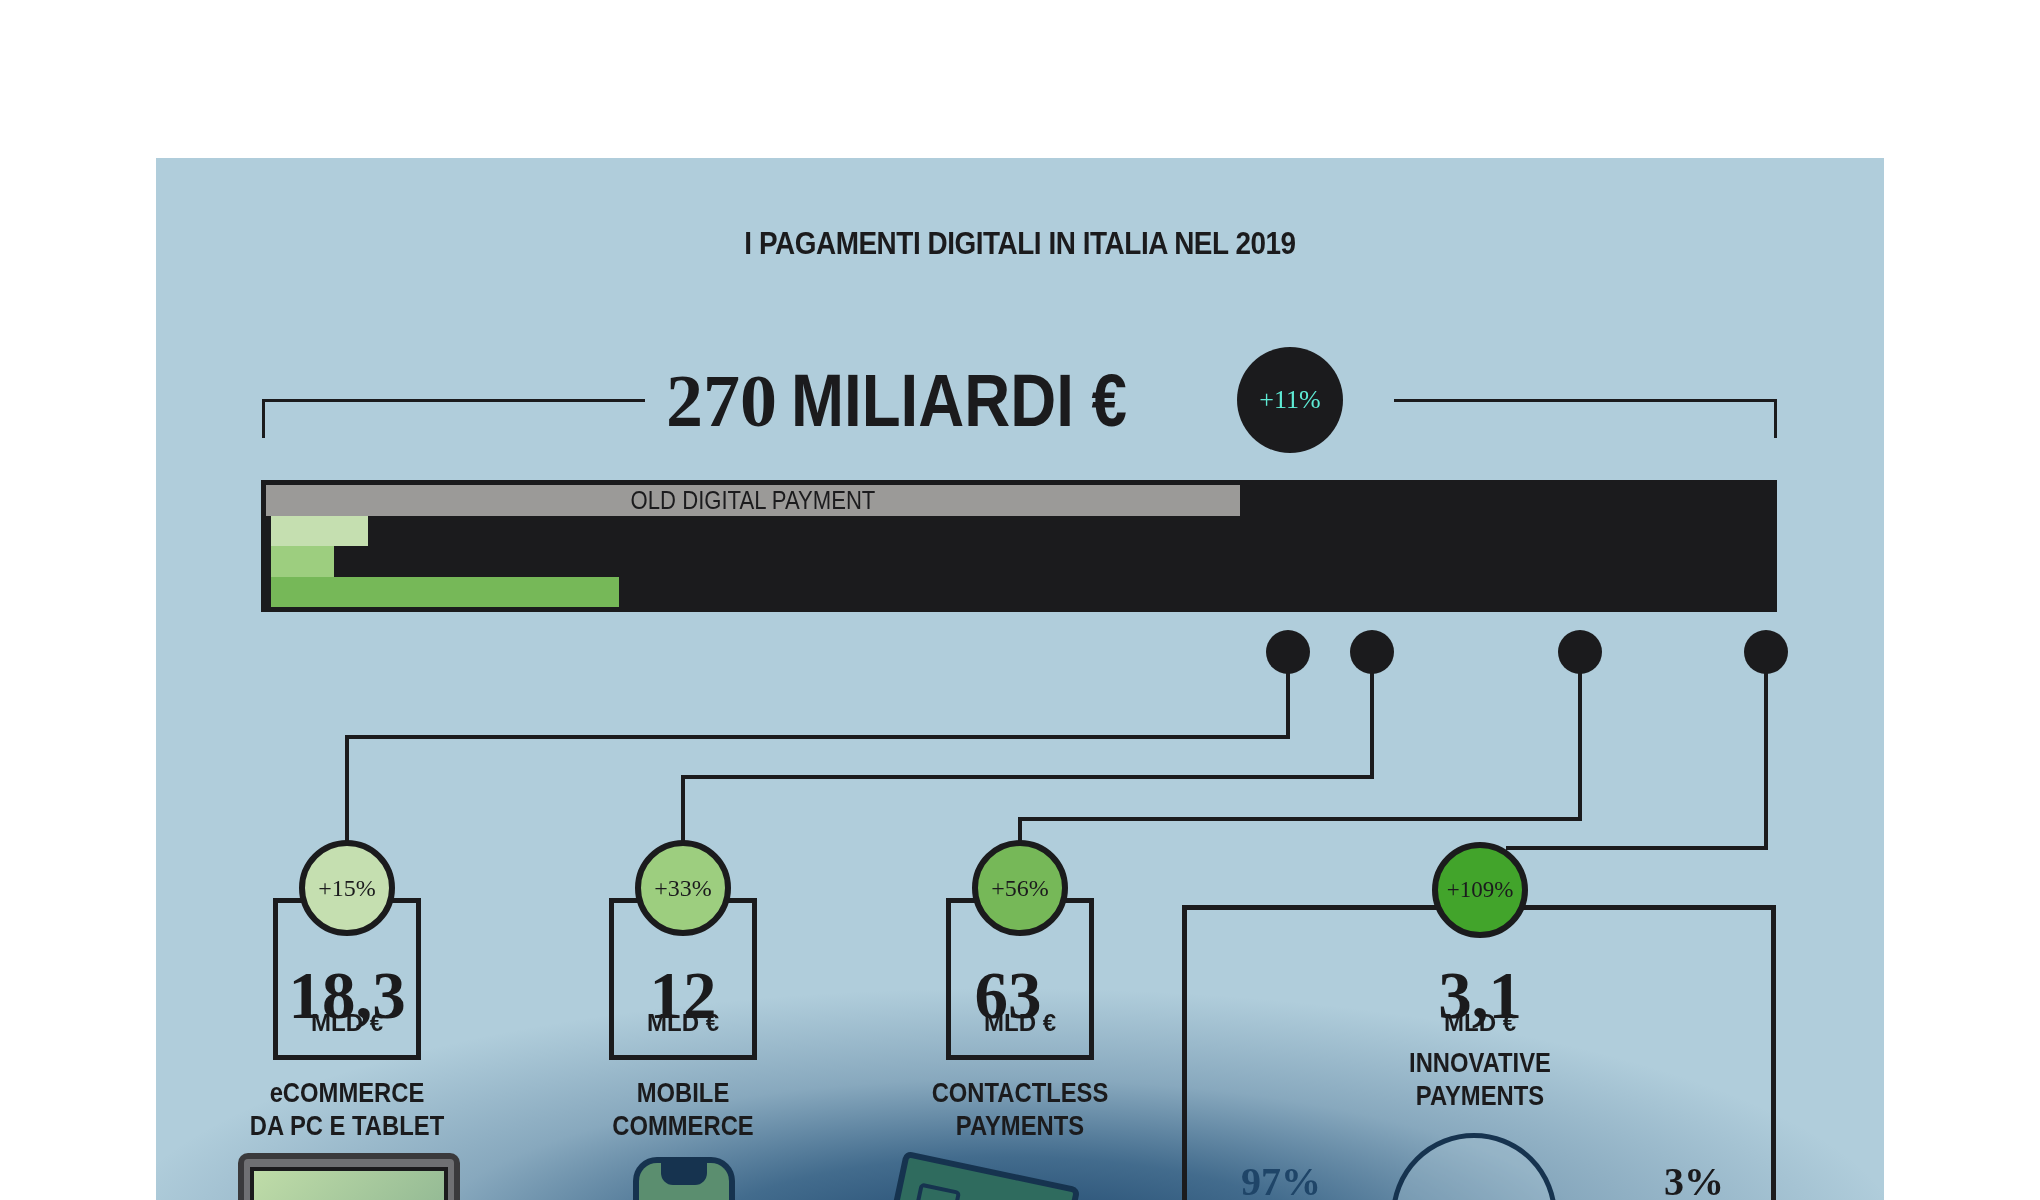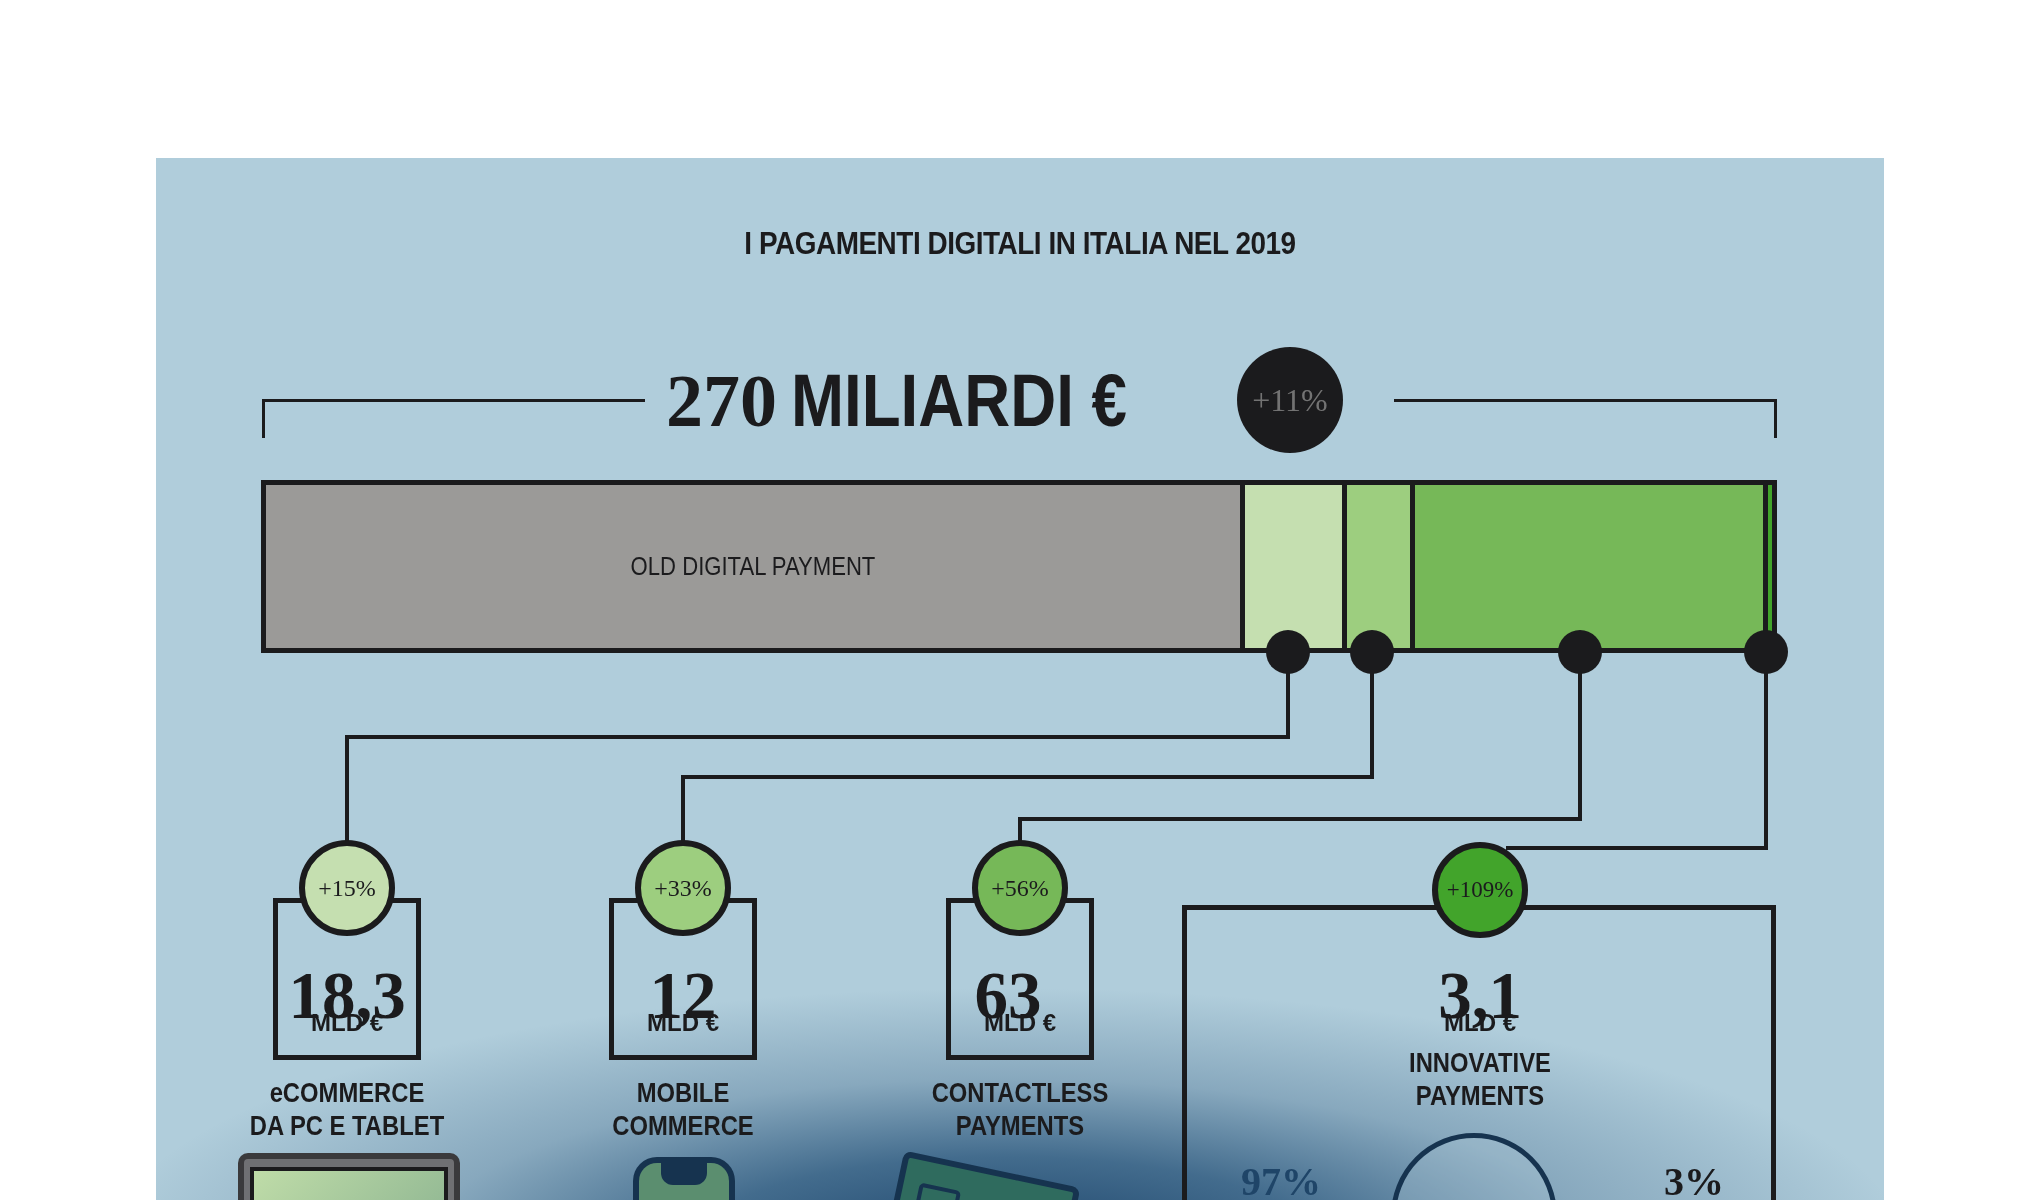--- a/index.html
+++ b/index.html
@@ -22,26 +22,26 @@
     font-weight: bold; font-size: 31px; letter-spacing: -0.5px; transform: scaleX(0.9);
   }
   .bracket-l { left: 106px; top: 241px; width: 380px; height: 36px; border-top: 3px solid #1b1b1d; border-left: 3px solid #1b1b1d; }
   .bracket-r { left: 1238px; top: 241px; width: 380px; height: 36px; border-top: 3px solid #1b1b1d; border-right: 3px solid #1b1b1d; }
   .total {
     position: absolute; left: 510px; top: 198px; white-space: nowrap; font-size: 74px; line-height: 90px;
   }
   .total-num { font-family: "Liberation Serif", serif; font-weight: bold; }
   .total-unit { font-family: "Liberation Sans", sans-serif; font-weight: bold; display: inline-block; transform: scaleX(0.86); transform-origin: left center; margin-left: 14px; }
   .total-badge {
-    left: 1081px; top: 189px; width: 106px; height: 106px; border-radius: 50%; background: #1b1b1d; color: #737373;
-    display: flex; align-items: center; justify-content: center; font-family: "Liberation Serif", serif; font-size: 32px;
+    left: 1081px; top: 189px; width: 106px; height: 106px; border-radius: 50%; background: #1b1b1d; color: #5eead4;
+    display: flex; align-items: center; justify-content: center; font-family: "Liberation Serif", serif; font-size: 26px;
   }
   .bar {
-    position: absolute; left: 105px; top: 322px; width: 1516px; height: 173px; box-sizing: border-box;
-    border: 5px solid #1b1b1d; display: flex; background: #1b1b1d;
+    position: absolute; left: 105px; top: 322px; width: 1516px; height: 132px; box-sizing: border-box;
+    border: 5px solid #1b1b1d; display: flex; background: #1b1b1d; flex-direction: column;
   }
   .seg { height: 100%; box-sizing: border-box; display: flex; align-items: center; justify-content: center; }
   .seg + .seg { border-left: 5px solid #1b1b1d; }
   .seg-label { font-size: 26px; transform: scaleX(0.85); white-space: nowrap; }
   .dot { position: absolute; width: 44px; height: 44px; border-radius: 50%; background: #1b1b1d; }
   .line { position: absolute; background: #1b1b1d; }
   .box { position: absolute; box-sizing: border-box; border: 5px solid #1b1b1d; }
   .growth {
     position: absolute; width: 96px; height: 96px; box-sizing: border-box; border-radius: 50%; border: 6px solid #1b1b1d;
     display: flex; align-items: center; justify-content: center; font-family: "Liberation Serif", serif; font-size: 24px;

